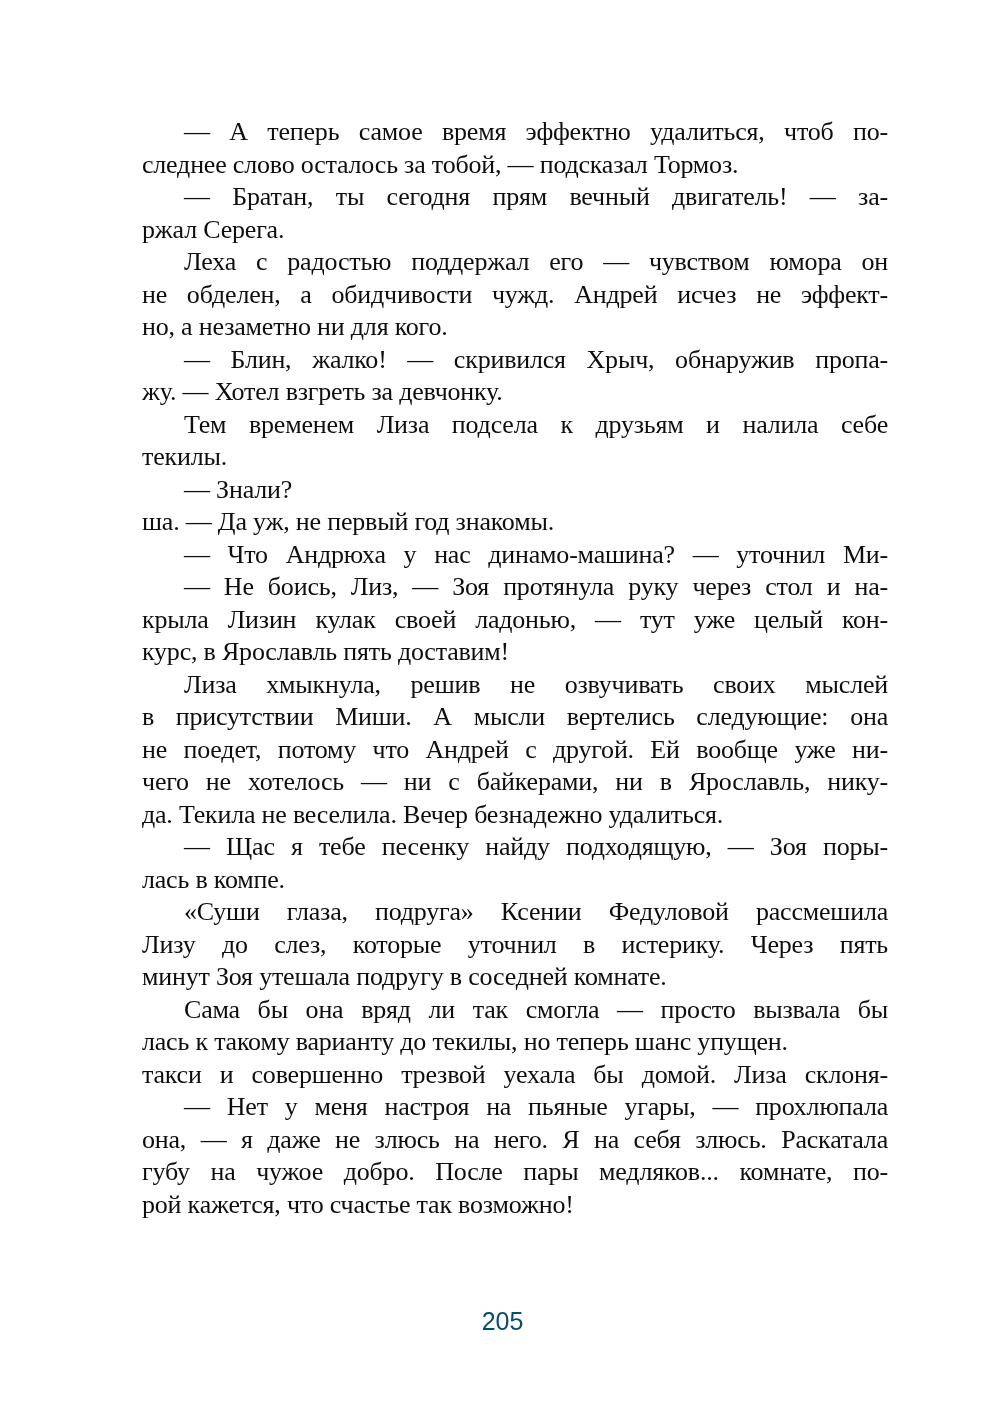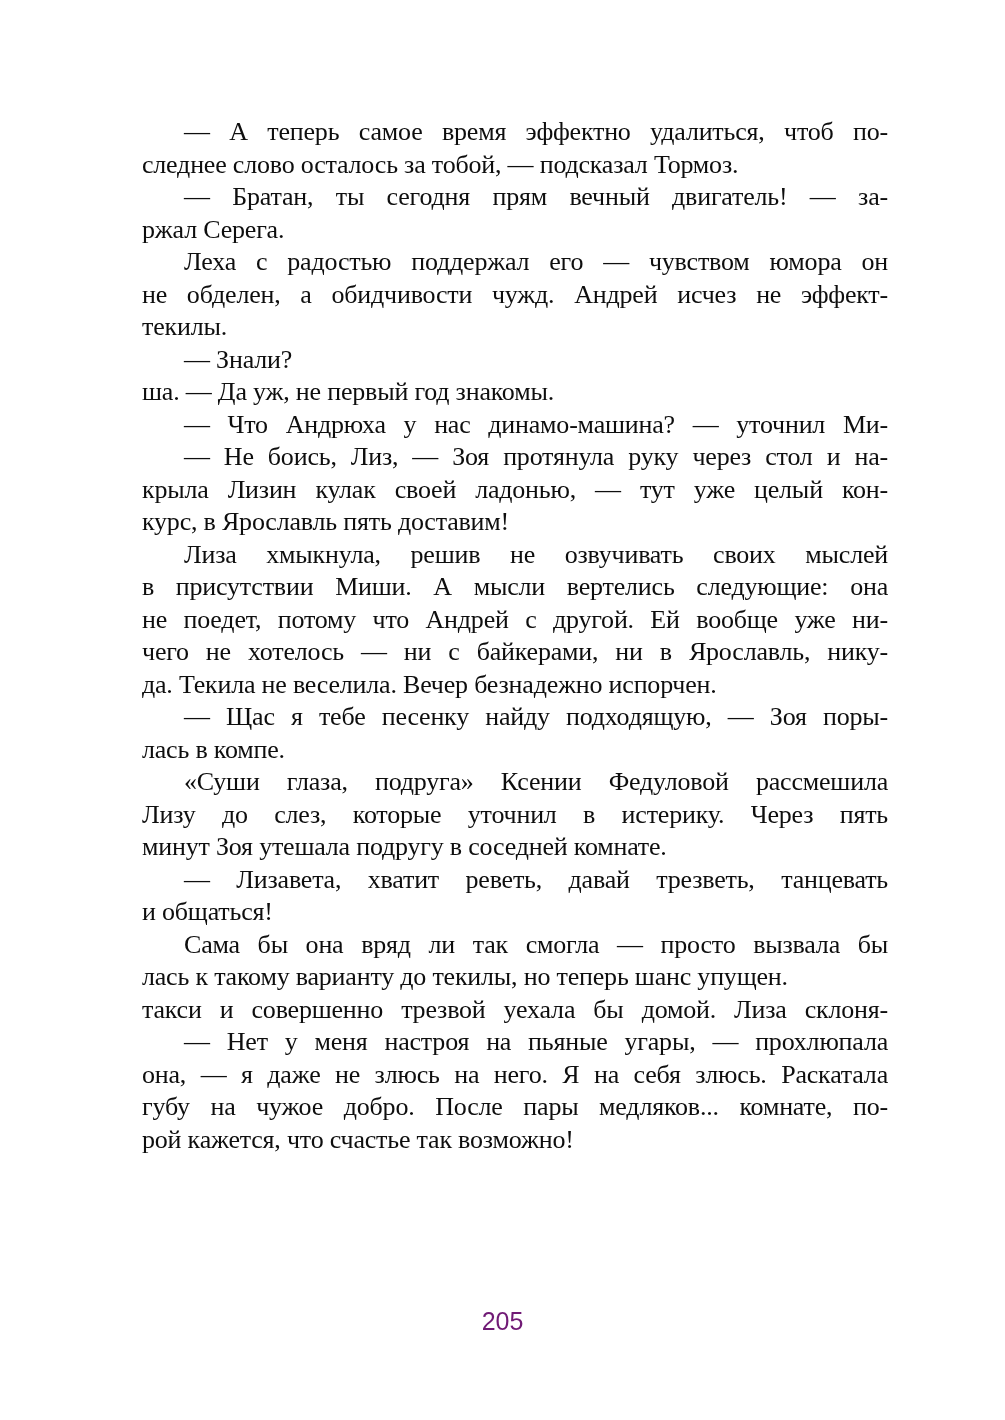--- a/index.html
+++ b/index.html
@@ -42,74 +42,76 @@
   }
   .page-number {
     position: absolute;
     left: 0;
     top: 1306px;
     width: 100%;
     text-align: center;
     font-family: "Liberation Sans", "DejaVu Sans", sans-serif;
     font-size: 25px;
     line-height: 30px;
-    color: #701a75;
+    color: #0c4a6e;
   }
 </style>
 </head>
 <body>
 
 <div class="page">
   <div class="text-block">
       <div class="paragraph">
         <div class="line first">— А теперь самое время эффектно удалиться, чтоб по-</div>
         <div class="line last">следнее слово осталось за тобой, — подсказал Тормоз.</div>
       </div>
       <div class="paragraph">
         <div class="line first">— Братан, ты сегодня прям вечный двигатель! — за-</div>
         <div class="line last">ржал Серега.</div>
       </div>
       <div class="paragraph">
         <div class="line first">Леха с радостью поддержал его — чувством юмора он</div>
         <div class="line">не обделен, а обидчивости чужд. Андрей исчез не эффект-</div>
+        <div class="line last">но, а незаметно ни для кого.</div>
       </div>
       <div class="paragraph">
+        <div class="line first">— Блин, жалко! — скривился Хрыч, обнаружив пропа-</div>
+        <div class="line last">жу. — Хотел взгреть за девчонку.</div>
+      </div>
+      <div class="paragraph">
+        <div class="line first">Тем временем Лиза подсела к друзьям и налила себе</div>
         <div class="line last">текилы.</div>
       </div>
       <div class="paragraph">
         <div class="line first last">— Знали?</div>
       </div>
       <div class="paragraph">
         <div class="line last">ша. — Да уж, не первый год знакомы.</div>
         <div class="line first">— Что Андрюха у нас динамо-машина? — уточнил Ми-</div>
       </div>
       <div class="paragraph">
         <div class="line first">— Не боись, Лиз, — Зоя протянула руку через стол и на-</div>
         <div class="line">крыла Лизин кулак своей ладонью, — тут уже целый кон-</div>
         <div class="line last">курс, в Ярославль пять доставим!</div>
       </div>
       <div class="paragraph">
         <div class="line first">Лиза хмыкнула, решив не озвучивать своих мыслей</div>
         <div class="line">в присутствии Миши. А мысли вертелись следующие: она</div>
         <div class="line">не поедет, потому что Андрей с другой. Ей вообще уже ни-</div>
         <div class="line">чего не хотелось — ни с байкерами, ни в Ярославль, нику-</div>
-        <div class="line last">да. Текила не веселила. Вечер безнадежно испорчен.</div>
+        <div class="line last">да. Текила не веселила. Вечер безнадежно удалиться.</div>
       </div>
       <div class="paragraph">
         <div class="line first">— Щас я тебе песенку найду подходящую, — Зоя поры-</div>
         <div class="line last">лась в компе.</div>
       </div>
       <div class="paragraph">
         <div class="line first">«Суши глаза, подруга» Ксении Федуловой рассмешила</div>
         <div class="line">Лизу до слез, которые уточнил в истерику. Через пять</div>
         <div class="line last">минут Зоя утешала подругу в соседней комнате.</div>
-      </div>
-      <div class="paragraph">
-        <div class="line first">— Лизавета, хватит реветь, давай трезветь, танцевать</div>
-        <div class="line last">и общаться!</div>
       </div>
       <div class="paragraph">
         <div class="line first">Сама бы она вряд ли так смогла — просто вызвала бы</div>
         <div class="line last">лась к такому варианту до текилы, но теперь шанс упущен.</div>
         <div class="line">такси и совершенно трезвой уехала бы домой. Лиза склоня-</div>
       </div>
       <div class="paragraph">
         <div class="line first">— Нет у меня настроя на пьяные угары, — прохлюпала</div>
         <div class="line">она, — я даже не злюсь на него. Я на себя злюсь. Раскатала</div>
         <div class="line">губу на чужое добро. После пары медляков... комнате, по-</div>

